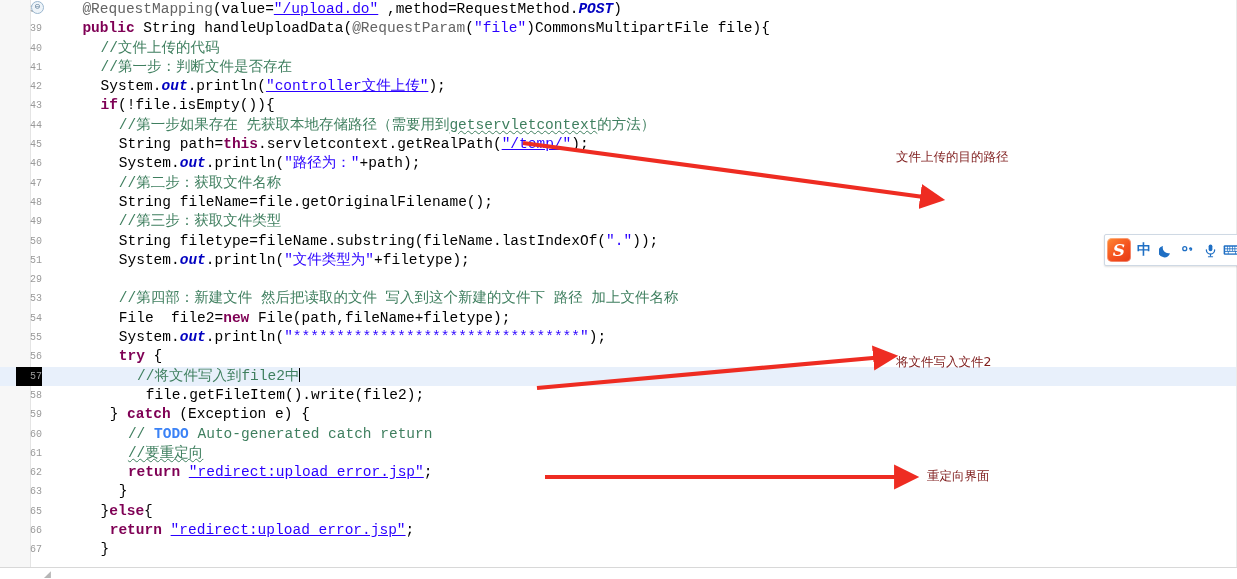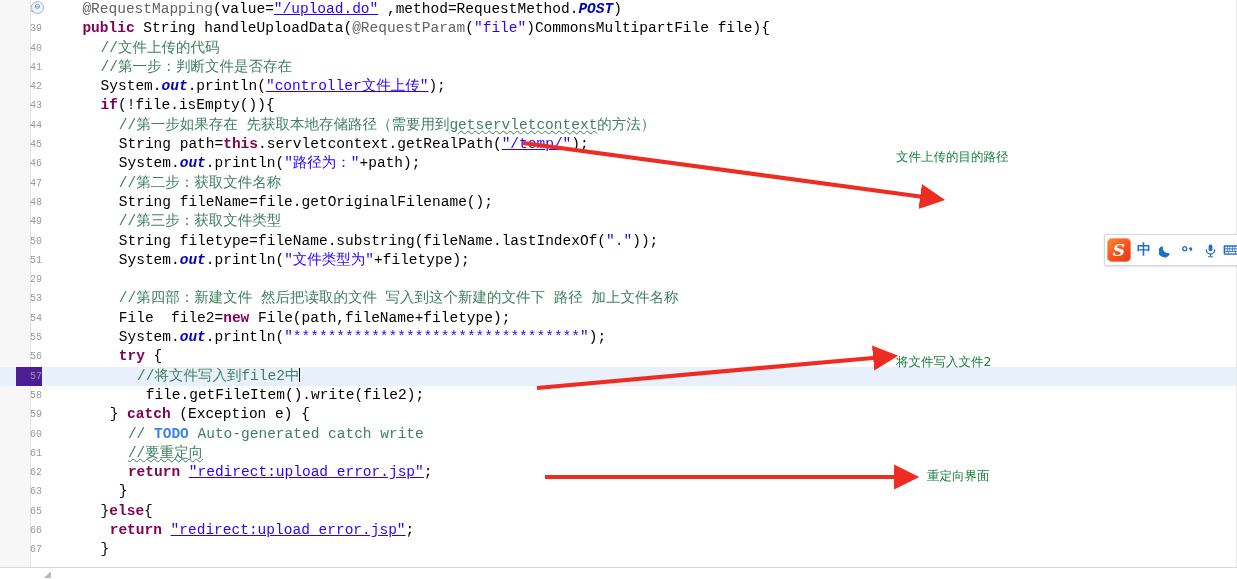--- a/index.html
+++ b/index.html
@@ -59,21 +59,21 @@
     position: relative;
     height: 19.3px;
     line-height: 19.3px;
     white-space: pre;
     font-family: "Liberation Mono", "DejaVu Sans Mono", monospace;
     font-size: 14.5px;
   }
   .line.hl {
     background: #e8f0fb;
   }
-  .line.hl .ln { background: #4c1d95; }
+  .line.hl .ln { background: #000000; }
 
   .ln {
     position: absolute;
     left: 16px;
     top: 0;
     width: 26px;
     text-align: right;
     color: #9a9a9a;
     font-family: "Liberation Mono", "DejaVu Sans Mono", monospace;
     font-size: 10px;
@@ -116,21 +116,21 @@
     display: inline-block;
     width: 1px;
     height: 14px;
     background: #000;
     vertical-align: -2px;
   }
 
   
   .annot {
     position: absolute;
-    color: #15803d;
+    color: #7f1d1d;
     font-family: "DejaVu Sans", sans-serif;
     font-size: 12.5px;
     white-space: nowrap;
   }
   #annot-1 { left: 896px; top: 149px; }
   #annot-2 { left: 896px; top: 354px; }
   #annot-3 { left: 927px; top: 468px; }
 
   svg.arrows {
     position: absolute;
@@ -229,21 +229,21 @@
         <div class="line"><span class="ln">50</span><span class="code" style="padding-left: 72.8px;"><span class="plain">String filetype=fileName.substring(fileName.lastIndexOf(</span><span class="str">"."</span><span class="plain">));</span></span></div>
         <div class="line"><span class="ln">51</span><span class="code" style="padding-left: 72.8px;"><span class="plain">System.</span><span class="fld">out</span><span class="plain">.println(</span><span class="str">"文件类型为"</span><span class="plain">+filetype);</span></span></div>
         <div class="line"><span class="ln">29</span><span class="code" style="padding-left: 0px;"></span></div>
         <div class="line"><span class="ln">53</span><span class="code" style="padding-left: 72.8px; text-align: right;"><span class="cmt">//第四部：新建文件 然后把读取的文件 写入到这个新建的文件下 路径 加上文件名称</span></span></div>
         <div class="line"><span class="ln">54</span><span class="code" style="padding-left: 72.8px;"><span class="plain">File  file2=</span><span class="kw">new</span><span class="plain"> File(path,fileName+filetype);</span></span></div>
         <div class="line"><span class="ln">55</span><span class="code" style="padding-left: 72.8px;"><span class="plain">System.</span><span class="fld">out</span><span class="plain">.println(</span><span class="str">"*********************************"</span><span class="plain">);</span></span></div>
         <div class="line"><span class="ln">56</span><span class="code" style="padding-left: 72.8px;"><span class="kw">try</span><span class="plain"> {</span></span></div>
         <div class="line hl"><span class="ln">57</span><span class="code" style="padding-left: 91px;"><span class="cmt">//将文件写入到file2中</span><span class="caret"></span></span></div>
         <div class="line"><span class="ln">58</span><span class="code" style="padding-left: 91px;"><span class="plain"> file.getFileItem().write(file2);</span></span></div>
         <div class="line"><span class="ln">59</span><span class="code" style="padding-left: 63.7px;"><span class="plain">} </span><span class="kw">catch</span><span class="plain"> (Exception e) {</span></span></div>
-        <div class="line"><span class="ln">60</span><span class="code" style="padding-left: 81.9px;"><span class="cmt">// </span><span class="todo">TODO</span><span class="cmt"> Auto-generated catch write</span></span></div>
+        <div class="line"><span class="ln">60</span><span class="code" style="padding-left: 81.9px;"><span class="cmt">// </span><span class="todo">TODO</span><span class="cmt"> Auto-generated catch return</span></span></div>
         <div class="line"><span class="ln">61</span><span class="code" style="padding-left: 81.9px;"><span class="cmt u-cmt">//要重定向</span></span></div>
         <div class="line"><span class="ln">62</span><span class="code" style="padding-left: 81.9px;"><span class="kw">return</span><span class="plain"> </span><span class="str u-str">"redirect:upload_error.jsp"</span><span class="plain">;</span></span></div>
         <div class="line"><span class="ln">63</span><span class="code" style="padding-left: 72.8px;"><span class="plain">}</span></span></div>
         <div class="line"><span class="ln">65</span><span class="code" style="padding-left: 54.6px;"><span class="plain">}</span><span class="kw">else</span><span class="plain">{</span></span></div>
         <div class="line"><span class="ln">66</span><span class="code" style="padding-left: 63.7px;"><span class="kw">return</span><span class="plain"> </span><span class="str u-str">"redirect:upload_error.jsp"</span><span class="plain">;</span></span></div>
         <div class="line"><span class="ln">67</span><span class="code" style="padding-left: 54.6px;"><span class="plain">}</span></span></div>
       </div>
     <div id="right-edge"></div>
   </div>
 

